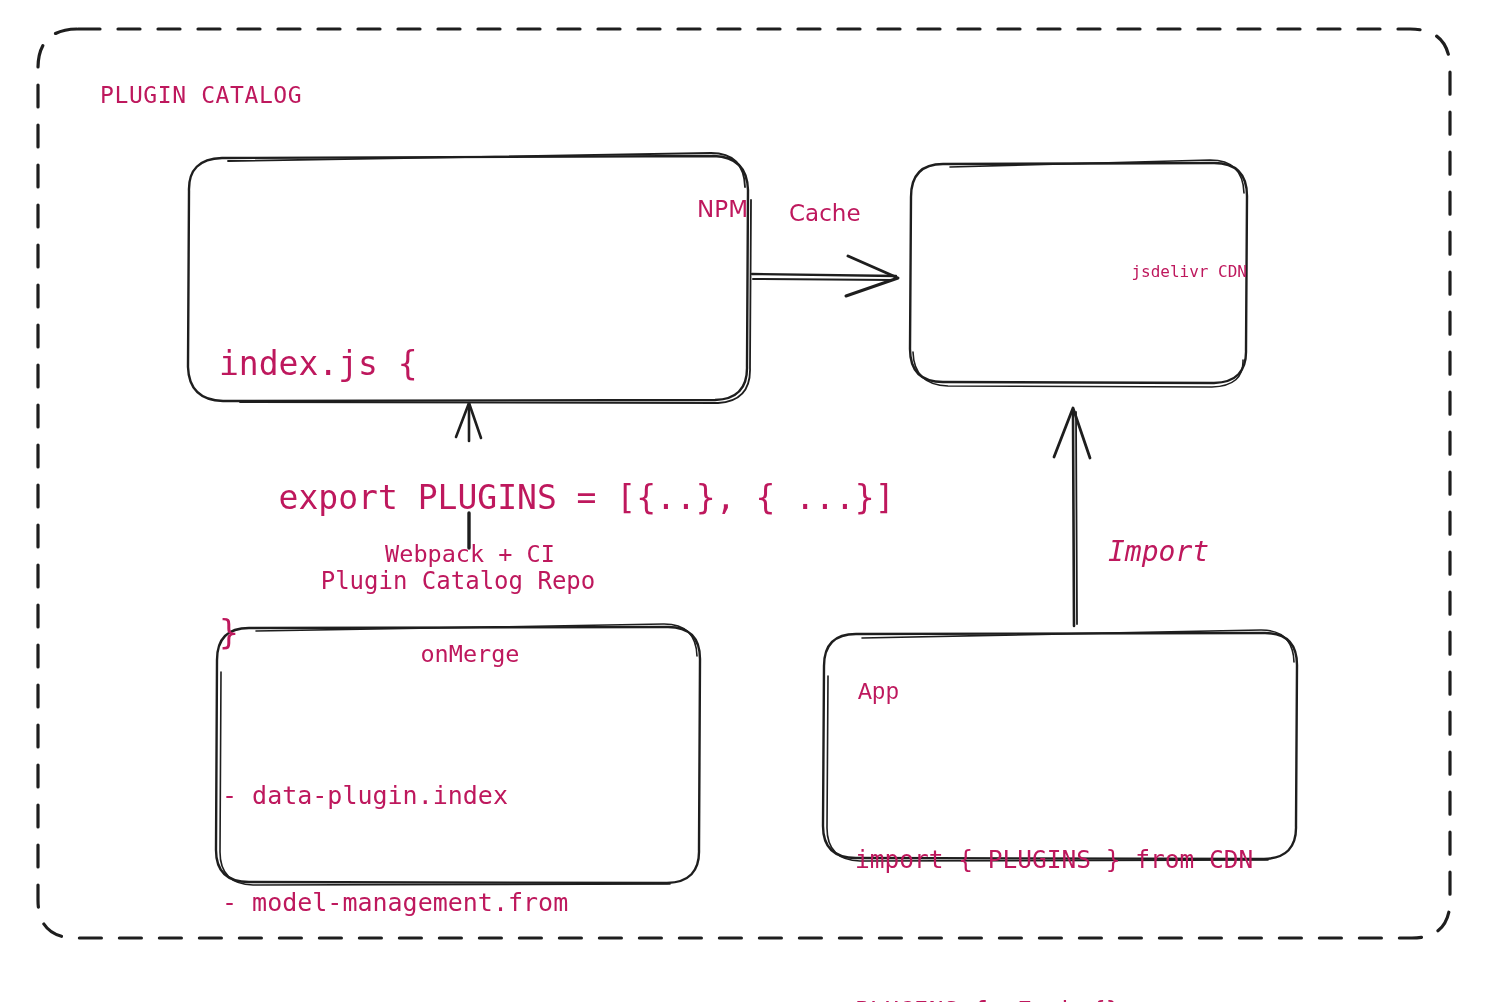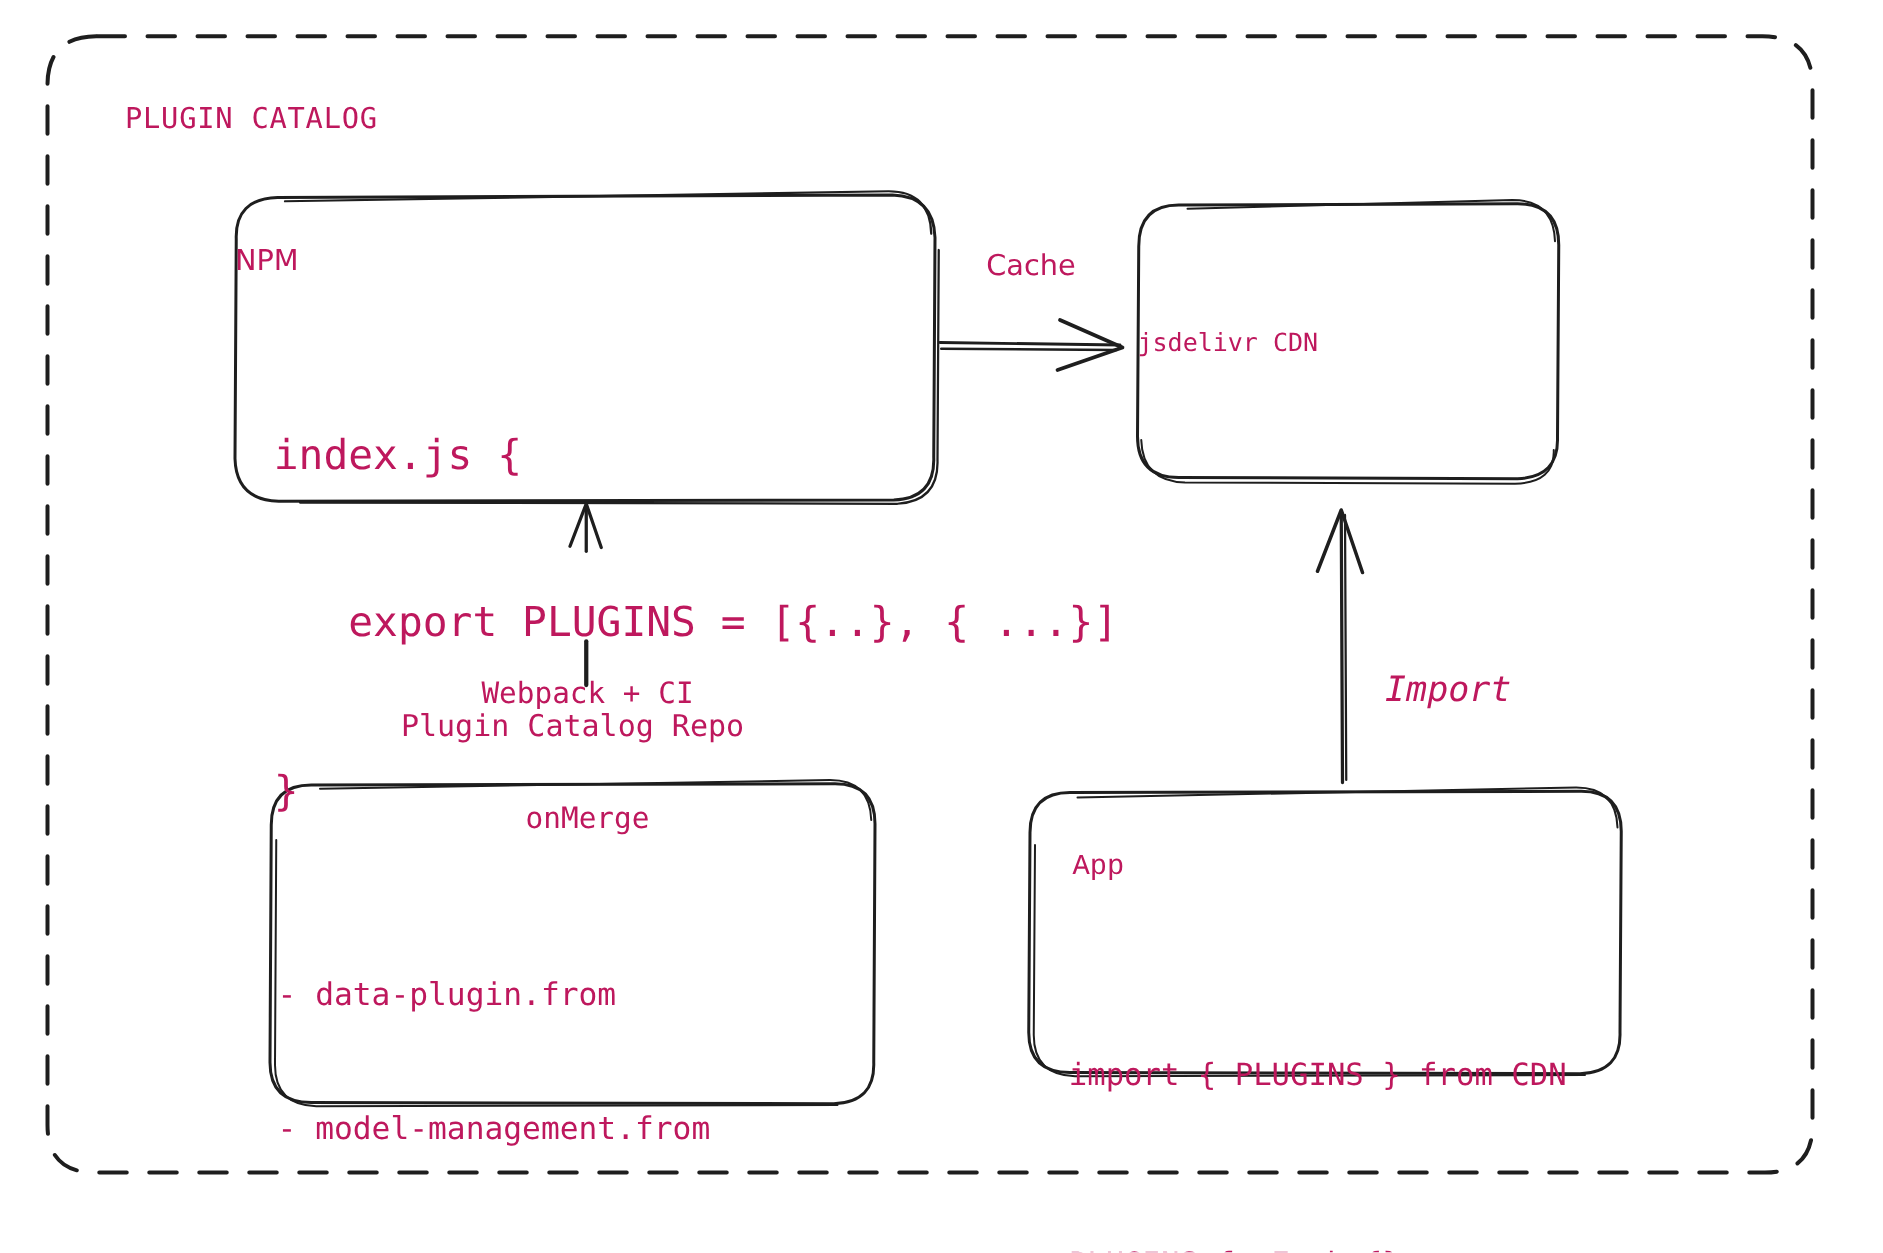--- a/index.html
+++ b/index.html
@@ -43,37 +43,37 @@
     top: 80px;
     font-size: 23px;
     letter-spacing: 0.6px;
   }
 
   
   #npm-title {
     left: 188px;
     top: 194px;
     width: 560px;
-    text-align: left;
+    text-align: right;
     font-size: 23px;
   }
   #npm-code {
     left: 219px;
     top: 252px;
     font-size: 33px;
     line-height: 1.36;
   }
 
   
   #cdn-title {
     left: 910px;
     top: 261px;
     width: 337px;
-    text-align: left;
-    font-size: 20px;
+    text-align: right;
+    font-size: 16px;
   }
 
   
   #cache-label {
     left: 789px;
     top: 198px;
     font-size: 23px;
     text-align: right;
   }
 
@@ -187,21 +187,21 @@
 
   <div class="lbl sans" id="cache-label">Cache</div>
 
   <div class="lbl mono" id="pipeline-label">
     <div>Webpack + CI</div>
     <div>onMerge</div>
   </div>
 
   <div class="lbl mono" id="repo-caption">Plugin Catalog Repo</div>
   <div class="lbl mono" id="repo-list">
-    <div>- data-plugin.from</div>
+    <div>- data-plugin.index</div>
     <div>- model-management.from</div>
     <div>...</div>
   </div>
 
   <div class="lbl mono" id="import-label">Import</div>
 
   <div class="lbl sans" id="app-title">App</div>
   <div class="lbl mono" id="app-code">
     <div>import { PLUGINS } from CDN</div>
     <div>PLUGINS.forEach {}</div>

